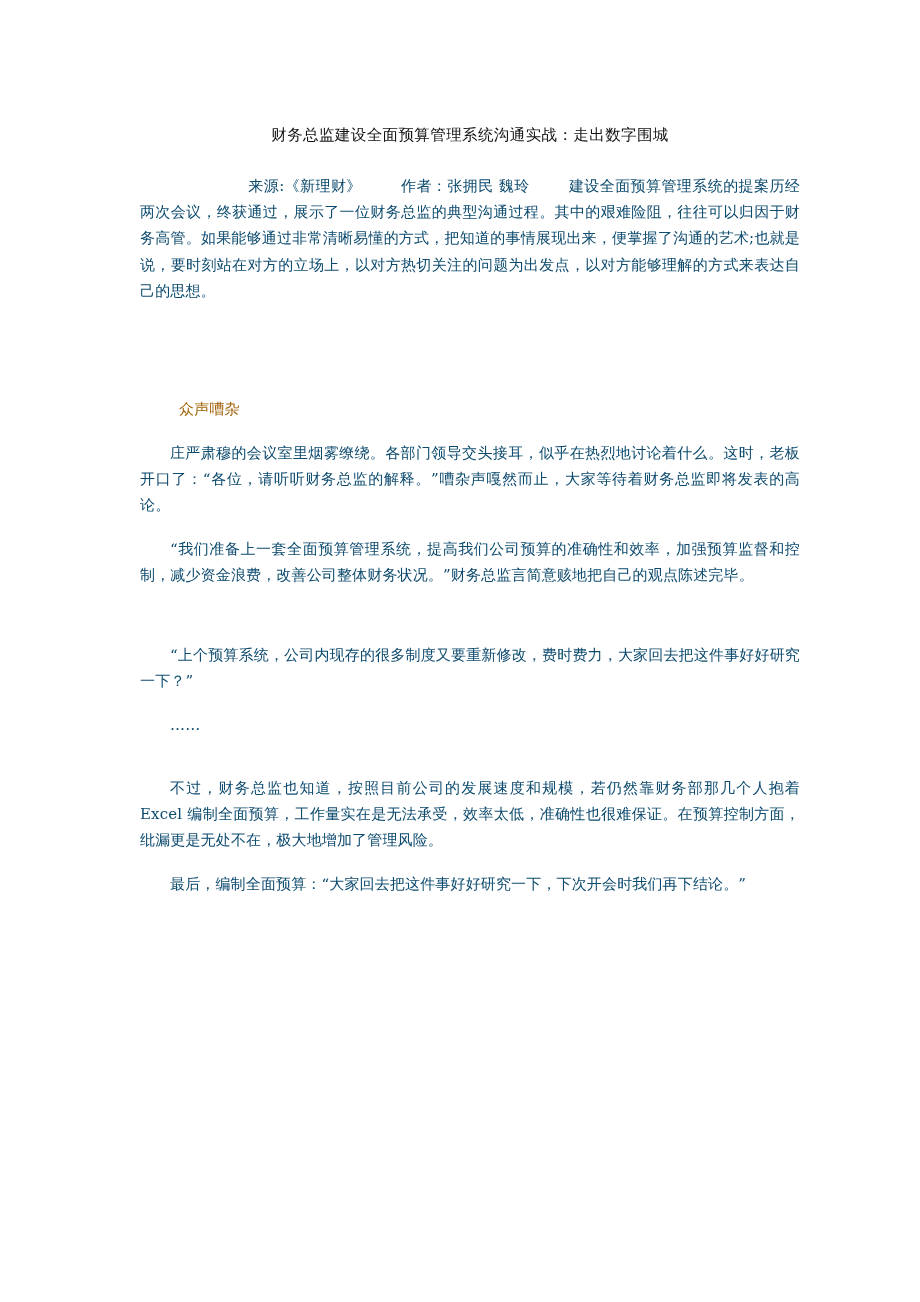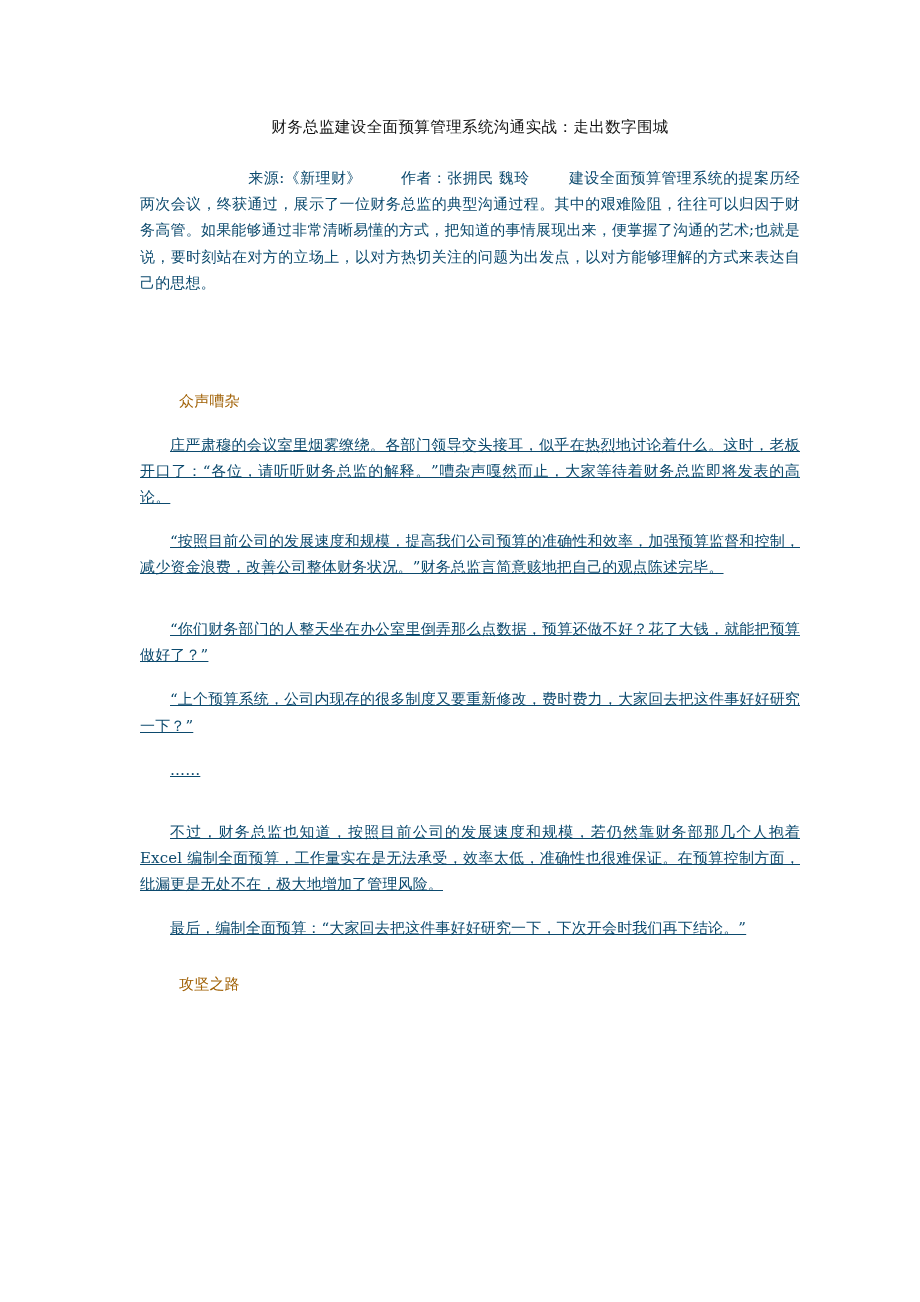--- a/index.html
+++ b/index.html
@@ -16,21 +16,21 @@
     position: relative;
     width: 920px;
     height: 1302px;
     background: #ffffff;
     overflow: hidden;
     box-sizing: border-box;
   }
   .content {
     position: absolute;
     left: 140px;
-    top: 8px;
+    top: 16px;
     width: 660px;
   }
 
   
   .doc-title {
     text-align: center;
     font-size: 15.5px;
     line-height: 1.5;
     letter-spacing: 0.4px;
     margin: 0;
@@ -45,21 +45,21 @@
   
   p.para {
     font-size: 15px;
     line-height: 1.74;
     margin: 0;
     text-align: justify;
     text-justify: inter-ideograph;
     letter-spacing: 0.15px;
     color: #0c4a6e;
   }
-  p.indent2 { text-indent: 2em; text-decoration: underline; }
+  p.indent2 { text-indent: 2em; }
   p.indent1 { text-indent: 1em; }
 
   
   .source-lead { display: inline-block; width: 7.2em; }
   .source-mid  { display: inline-block; width: 2.6em; }
 
   
   p.section-head {
     font-size: 15px;
     line-height: 1.74;
@@ -89,39 +89,37 @@
 
     <div class="gap-md"></div>
 
     <p class="section-head">众声嘈杂</p>
 
     <div class="gap-sm"></div>
 
     <p class="para indent2">庄严肃穆的会议室里烟雾缭绕。各部门领导交头接耳，似乎在热烈地讨论着什么。这时，老板开口了：“各位，请听听财务总监的解释。”嘈杂声嘎然而止，大家等待着财务总监即将发表的高论。</p>
     <div class="gap-sm"></div>
 
-    <p class="para indent2">“按照目前公司的发展速度和规模，提高我们公司预算的准确性和效率，加强预算监督和控制，减少资金浪费，改善公司整体财务状况。”财务总监言简意赅地把自己的观点陈述完毕。</p>
+    <p class="para indent2">“我们准备上一套全面预算管理系统，提高我们公司预算的准确性和效率，加强预算监督和控制，减少资金浪费，改善公司整体财务状况。”财务总监言简意赅地把自己的观点陈述完毕。</p>
     <div class="gap-sm"></div>
 
     <div class="gap-sm"></div>
 
-    <p class="para indent2">“你们财务部门的人整天坐在办公室里倒弄那么点数据，预算还做不好？花了大钱，就能把预算做好了？”</p>
     <div class="gap-sm"></div>
 
     <p class="para indent2">“上个预算系统，公司内现存的很多制度又要重新修改，费时费力，大家回去把这件事好好研究一下？”</p>
     <div class="gap-sm"></div>
 
     <p class="para indent2">……</p>
     <div class="gap-sm"></div>
 
     <div class="gap-sm"></div>
 
     <p class="para indent2">不过，财务总监也知道，按照目前公司的发展速度和规模，若仍然靠财务部那几个人抱着 Excel 编制全面预算，工作量实在是无法承受，效率太低，准确性也很难保证。在预算控制方面，纰漏更是无处不在，极大地增加了管理风险。</p>
     <div class="gap-sm"></div>
 
     <p class="para indent2">最后，编制全面预算：“大家回去把这件事好好研究一下，下次开会时我们再下结论。”</p>
 
     <div class="gap-md"></div>
 
-    <p class="section-head">攻坚之路</p>
 
   </div>
 </div>
 
 </body></html>

